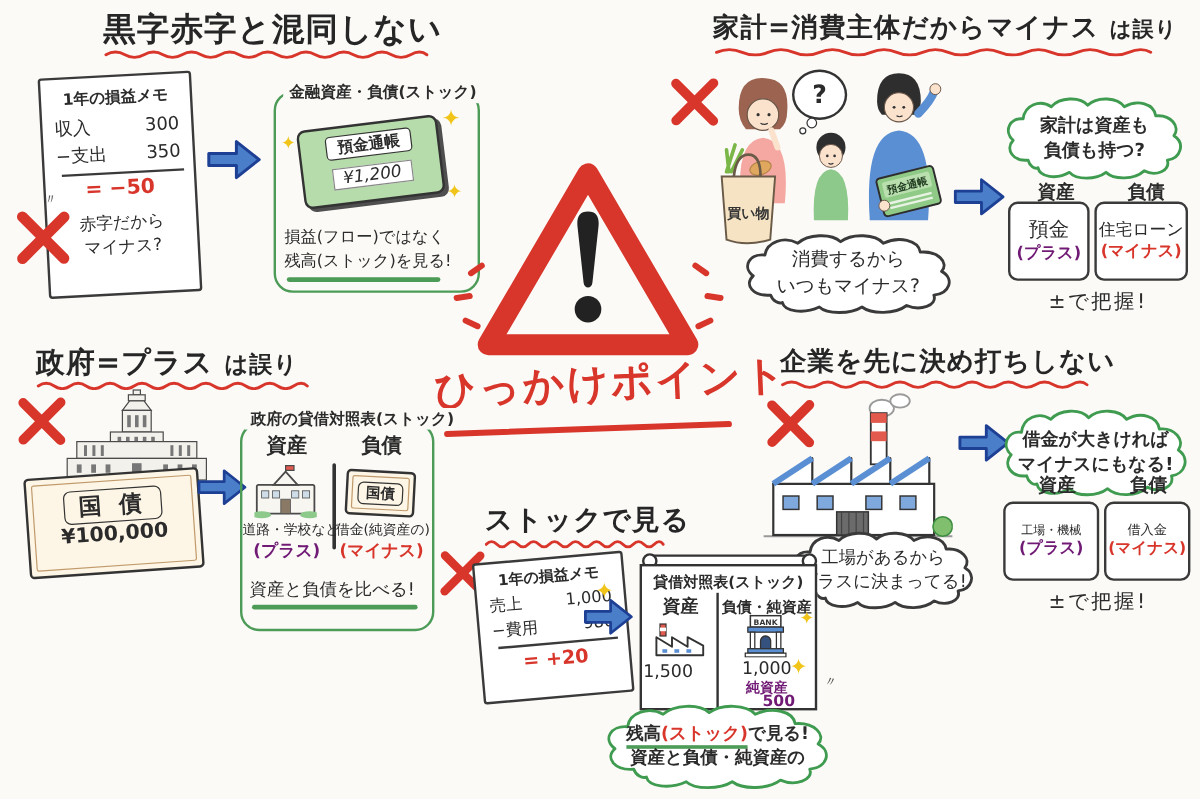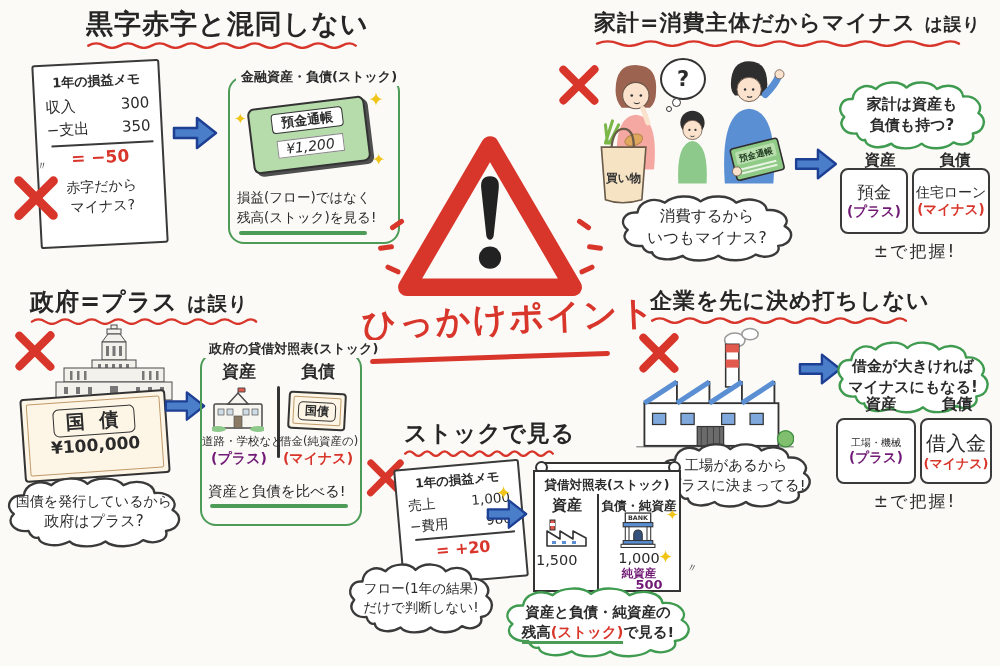--- a/index.html
+++ b/index.html
@@ -241,29 +241,20 @@
       <rect x="94" y="63" width="4" height="7" fill="#777"></rect>
       <rect x="106" y="63" width="4" height="7" fill="#777"></rect>
   </svg>
 
   <div class="bond" style="left:22px;top:394px;width:146px;height:84px;transform:rotate(-4deg)">
     <div class="inner"></div>
     <span class="bondname">国 債</span><br>
     <span style="font-size:17px;font-weight:bold;position:relative">¥100,000</span>
   </div>
 
-  <div class="cloud dark" style="left:4px;top:476px;width:180px;height:72px">
-    <svg viewBox="0 0 220 110" preserveAspectRatio="none">
-        <path d="M30 84 C12 86 2 70 12 58 C0 46 8 28 24 30 C26 12 44 4 58 14 C68 2 92 0 102 12 C114 0 138 2 146 14 C162 4 182 10 184 26 C202 24 214 40 206 52 C220 62 214 82 198 84 C202 98 184 106 170 98 C158 110 134 110 124 100 C112 110 88 110 80 100 C64 110 44 106 42 94 C38 96 32 92 30 84 Z"></path>
-      </svg>
-    <div class="ctext" style="font-size:14px">
-      <span>国債を発行しているから</span>
-      <span style="font-size:15px">政府はプラス?</span>
-    </div>
-  </div>
 
   <svg class="arrow" style="left:164px;top:388px;width:42px;height:36px" viewBox="0 0 46 38">
       <path d="M2 14 L25 14 L25 4 L44 19 L25 34 L25 24 L2 24 Z" fill="#4b7ec9" stroke="#1d3f94" stroke-width="2.5" stroke-linejoin="round"></path>
     </svg>
 
   <div class="gbox" style="left:200px;top:352px;width:158px;height:170px"></div>
   <div class="boxlabel" style="left:204px;top:340px">政府の貸借対照表(ストック)</div>
   <div class="colhead" style="left:204px;top:360px;width:70px;font-size:17px">資産</div>
   <div class="colhead" style="left:282px;top:360px;width:72px;font-size:17px">負債</div>
   <div class="abs" style="left:277px;top:386px;width:2.5px;height:72px;background:#333;border-radius:2px"></div>
@@ -348,21 +339,21 @@
     </div>
   </div>
 
   <div class="colhead" style="left:846px;top:394px;width:70px">資産</div>
   <div class="colhead" style="left:924px;top:394px;width:66px">負債</div>
   <div class="vbox" style="left:836px;top:418px;width:80px;height:66px">
     <span style="font-size:10px">工場・機械</span>
     <span class="greentx" style="font-size:13.5px;font-weight:bold">(プラス)</span>
   </div>
   <div class="vbox" style="left:920px;top:418px;width:72px;height:66px">
-    <span style="font-size:20px">借入金</span>
+    <span style="font-size:11px">借入金</span>
     <span class="red" style="font-size:13px;font-weight:bold">(マイナス)</span>
   </div>
   <div class="abs nw" style="left:854px;top:490px;width:122px;text-align:center;font-size:17px;letter-spacing:2px">±で把握!</div>
 
   <div class="sec-title" style="left:404px;top:418px;font-size:23px">ストックで見る</div>
   <svg class="wavy" style="left:404px;top:448px;width:150px;height:9px" viewBox="0 0 120 8" preserveAspectRatio="none">
       <path d="M1 5 Q4.5 1 8 5 T15 5 T22 5 T29 5 T36 5 T43 5 T50 5 T57 5 T64 5 T71 5 T78 5 T85 5 T92 5 T99 5 T106 5 T113 5 T119 5"></path>
     </svg>
   <div class="xmark" style="left:364px;top:456px;width:44px;height:44px"></div>
 
@@ -373,29 +364,20 @@
         <span>1,000</span>
       </div>
     <div class="mrow" style="font-size:13.5px">
         <span>−費用</span>
         <span>980</span>
       </div>
     <div class="mline"></div>
     <div class="red" style="font-size:16px;font-weight:bold">= +20</div>
   </div>
 
-  <div class="cloud dark" style="left:346px;top:562px;width:150px;height:72px">
-    <svg viewBox="0 0 220 110" preserveAspectRatio="none">
-        <path d="M30 84 C12 86 2 70 12 58 C0 46 8 28 24 30 C26 12 44 4 58 14 C68 2 92 0 102 12 C114 0 138 2 146 14 C162 4 182 10 184 26 C202 24 214 40 206 52 C220 62 214 82 198 84 C202 98 184 106 170 98 C158 110 134 110 124 100 C112 110 88 110 80 100 C64 110 44 106 42 94 C38 96 32 92 30 84 Z"></path>
-      </svg>
-    <div class="ctext" style="font-size:13.5px">
-      <span>フロー(1年の結果)</span>
-      <span>だけで判断しない!</span>
-    </div>
-  </div>
 
   <svg class="arrow" style="left:486px;top:496px;width:42px;height:36px" viewBox="0 0 46 38">
       <path d="M2 14 L25 14 L25 4 L44 19 L25 34 L25 24 L2 24 Z" fill="#4b7ec9" stroke="#1d3f94" stroke-width="2.5" stroke-linejoin="round"></path>
     </svg>
 
   <div class="rod" style="left:540px;top:462px;width:132px;height:7px"></div>
   <div class="sheet" style="left:533px;top:470px;width:148px;height:122px"></div>
   <div class="abs nw" style="left:533px;top:477px;width:148px;text-align:center;font-size:12.5px;font-weight:bold">貸借対照表(ストック)</div>
   <div class="abs nw" style="left:538px;top:496px;width:58px;text-align:center;font-size:15px;font-weight:bold">資産</div>
   <div class="abs nw" style="left:600px;top:498px;width:78px;text-align:center;font-size:12.5px;font-weight:bold">負債・純資産</div>
@@ -429,18 +411,18 @@
   <span class="sparkle" style="left:496px;top:484px;font-size:18px">✦</span>
   <span class="sparkle" style="left:666px;top:508px;font-size:15px">✦</span>
   <span class="sparkle" style="left:658px;top:548px;font-size:18px">✦</span>
   <span class="tick" style="left:686px;top:560px;transform:rotate(15deg)">〃</span>
 
   <div class="cloud green" style="left:502px;top:586px;width:192px;height:72px">
     <svg viewBox="0 0 220 110" preserveAspectRatio="none">
         <path d="M30 84 C12 86 2 70 12 58 C0 46 8 28 24 30 C26 12 44 4 58 14 C68 2 92 0 102 12 C114 0 138 2 146 14 C162 4 182 10 184 26 C202 24 214 40 206 52 C220 62 214 82 198 84 C202 98 184 106 170 98 C158 110 134 110 124 100 C112 110 88 110 80 100 C64 110 44 106 42 94 C38 96 32 92 30 84 Z"></path>
       </svg>
     <div class="ctext" style="font-size:14.5px;font-weight:bold">
+      <span><span class="u-green"><span>残高</span><span class="red">(ストック)</span></span><span>で見る!</span></span>
       <span>資産と負債・純資産の</span>
-      <span><span class="u-green"><span>残高</span><span class="red">(ストック)</span></span><span>で見る!</span></span>
     </div>
   </div>
 
 </div>
 
 </body></html>

